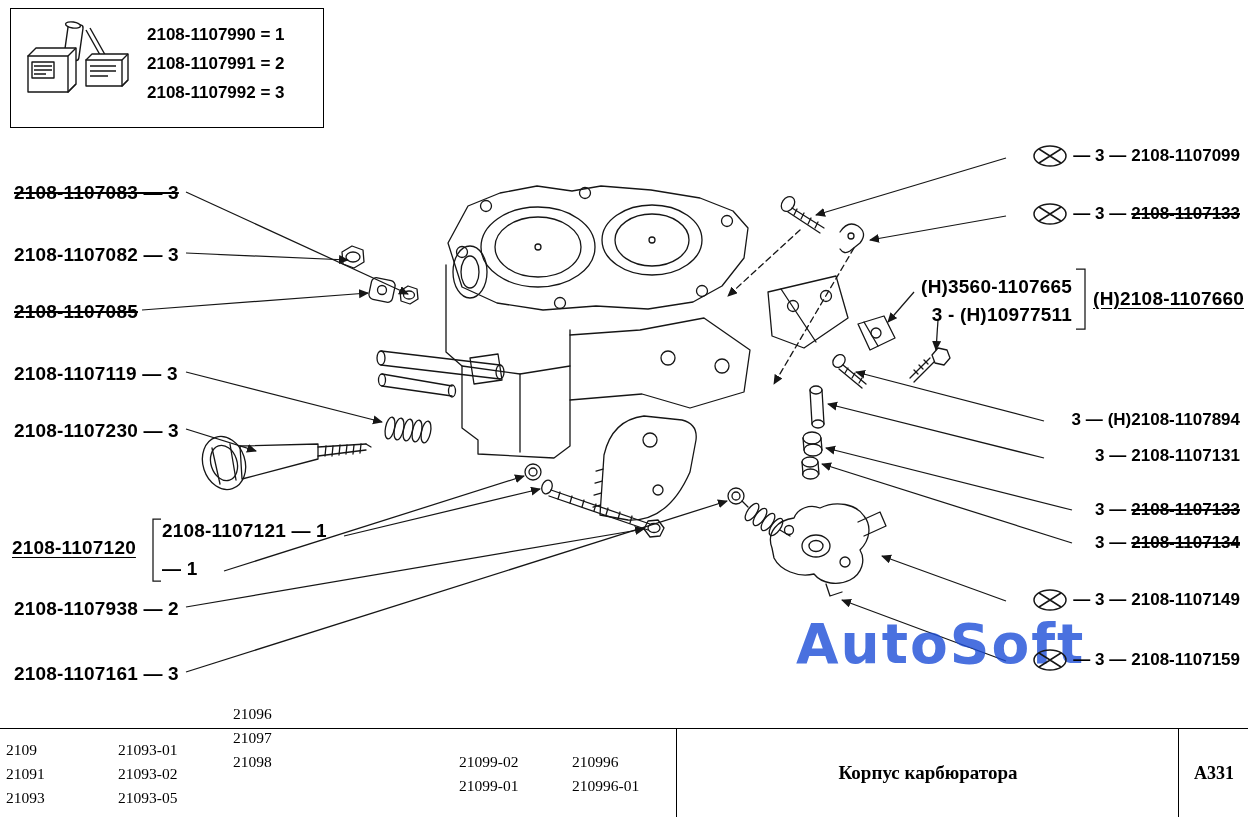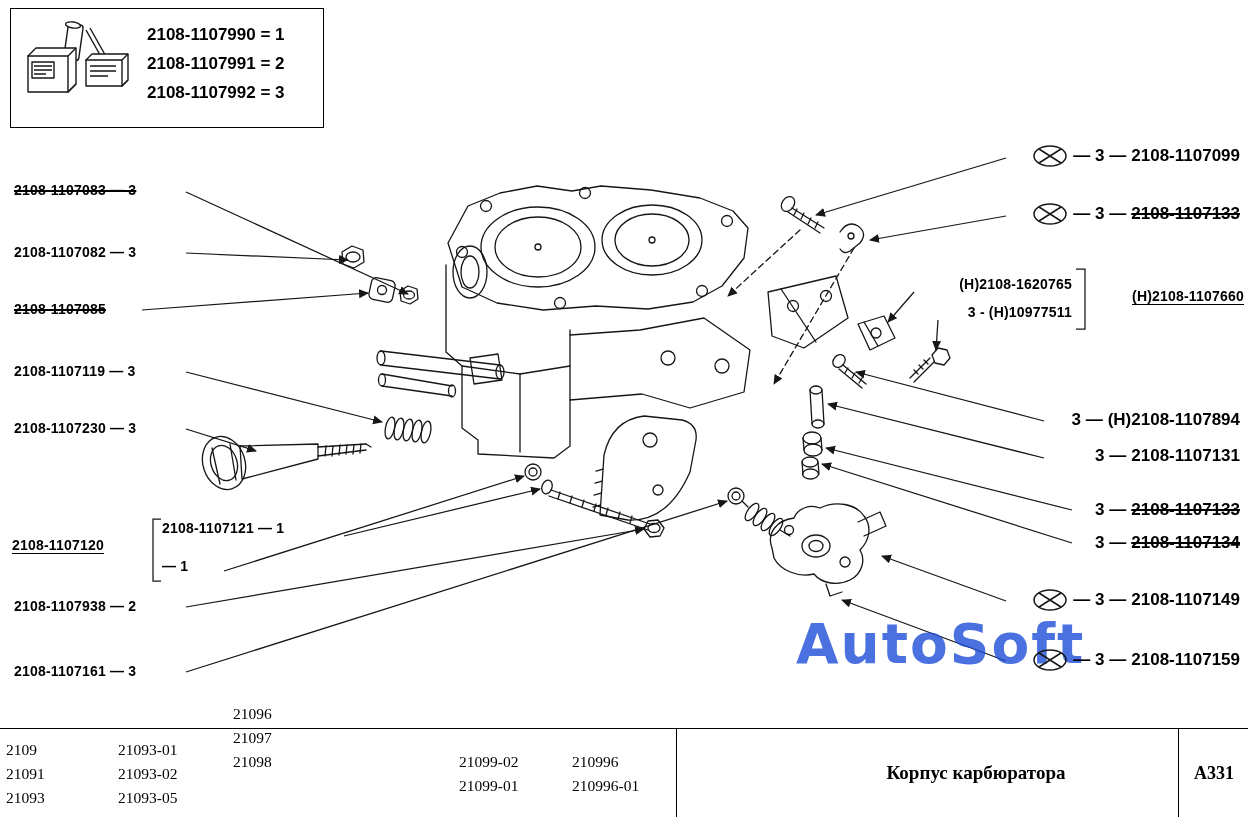--- a/index.html
+++ b/index.html
@@ -1,37 +1,37 @@
 <!DOCTYPE html>
 <html><head>
 <meta charset="utf-8">
 <style>
   html,body{margin:0;padding:0;background:#fff;}
   .stage{position:relative;width:1248px;height:817px;background:#fff;overflow:hidden;
          font-family:"Liberation Sans",sans-serif;}
   svg.art{position:absolute;left:0;top:0;z-index:1;}
   .lbl{position:absolute;z-index:4;font-family:"Liberation Sans",sans-serif;
-       font-weight:700;font-size:14px;color:#000;white-space:nowrap;letter-spacing:.2px;}
+       font-weight:700;font-size:19px;color:#000;white-space:nowrap;letter-spacing:.2px;}
   .rrow{position:absolute;z-index:4;display:flex;align-items:center;gap:5px;
         font-family:"Liberation Sans",sans-serif;font-weight:700;font-size:17px;white-space:nowrap;}
   .strike{text-decoration:line-through;text-decoration-thickness:1.5px;}
   .ul{text-decoration:underline;text-underline-offset:3px;}
   .sym{display:inline-flex;align-items:center;}
   .legend-box{position:absolute;left:10px;top:8px;width:312px;height:118px;
               border:1.6px solid #000;z-index:3;background:transparent;}
   .legend-line{position:absolute;left:136px;font-weight:700;font-size:17px;white-space:nowrap;}
   .watermark{position:absolute;left:796px;top:612px;z-index:2;
              font-family:"DejaVu Sans",sans-serif;font-size:55px;font-weight:600;
              color:#1d4ed8;opacity:.8;letter-spacing:2px;}
   .rule{position:absolute;left:0;top:728px;width:1248px;border-top:1.6px solid #000;z-index:4;}
   .fcol{position:absolute;z-index:4;font-family:"Liberation Serif",serif;font-size:15.5px;color:#000;}
   .fcol span{display:block;line-height:24px;}
   .ftitle{position:absolute;left:676px;top:729px;width:502px;height:88px;z-index:4;
           border-left:1.6px solid #000;display:flex;align-items:center;justify-content:center;
-          font-family:"Liberation Serif",serif;font-weight:700;font-size:19px;padding-left:48px;}
+          font-family:"Liberation Serif",serif;font-weight:700;font-size:19px;}
   .fsheet{position:absolute;left:1178px;top:729px;width:70px;height:88px;z-index:4;
           border-left:1.6px solid #000;display:flex;align-items:center;justify-content:center;
           font-family:"Liberation Serif",serif;font-weight:700;font-size:18px;}
 </style>
 </head>
 <body>
 
 <div class="stage">
 
   <svg class="art" width="1248" height="817" viewBox="0 0 1248 817">
@@ -245,21 +245,21 @@
     <span class="sym">
       <svg width="36" height="24" viewBox="0 0 36 24">
           <ellipse cx="18" cy="12" rx="16" ry="10" fill="none" stroke="#161616" stroke-width="1.5"></ellipse>
           <path d="M7,5 L29,19 M7,19 L29,5" stroke="#161616" stroke-width="1.5"></path>
         </svg>
     </span>
     <span>— 3 —</span>
     <span class="strike">2108-1107133</span>
   </div>
 
-  <div class="lbl" style="right:176px;top:276px">(H)2108-1620765</div>
+  <div class="lbl" style="right:176px;top:276px">(H)3560-1107665</div>
   <div class="lbl" style="right:176px;top:304px">3 - (H)10977511</div>
   <div class="lbl ul" style="right:4px;top:288px">(H)2108-1107660</div>
 
   <div class="rrow" style="right:8px;top:410px">
     <span>3 —</span>
     <span>(H)2108-1107894</span>
   </div>
   <div class="rrow" style="right:8px;top:446px">
     <span>3 —</span>
     <span>2108-1107131</span>

